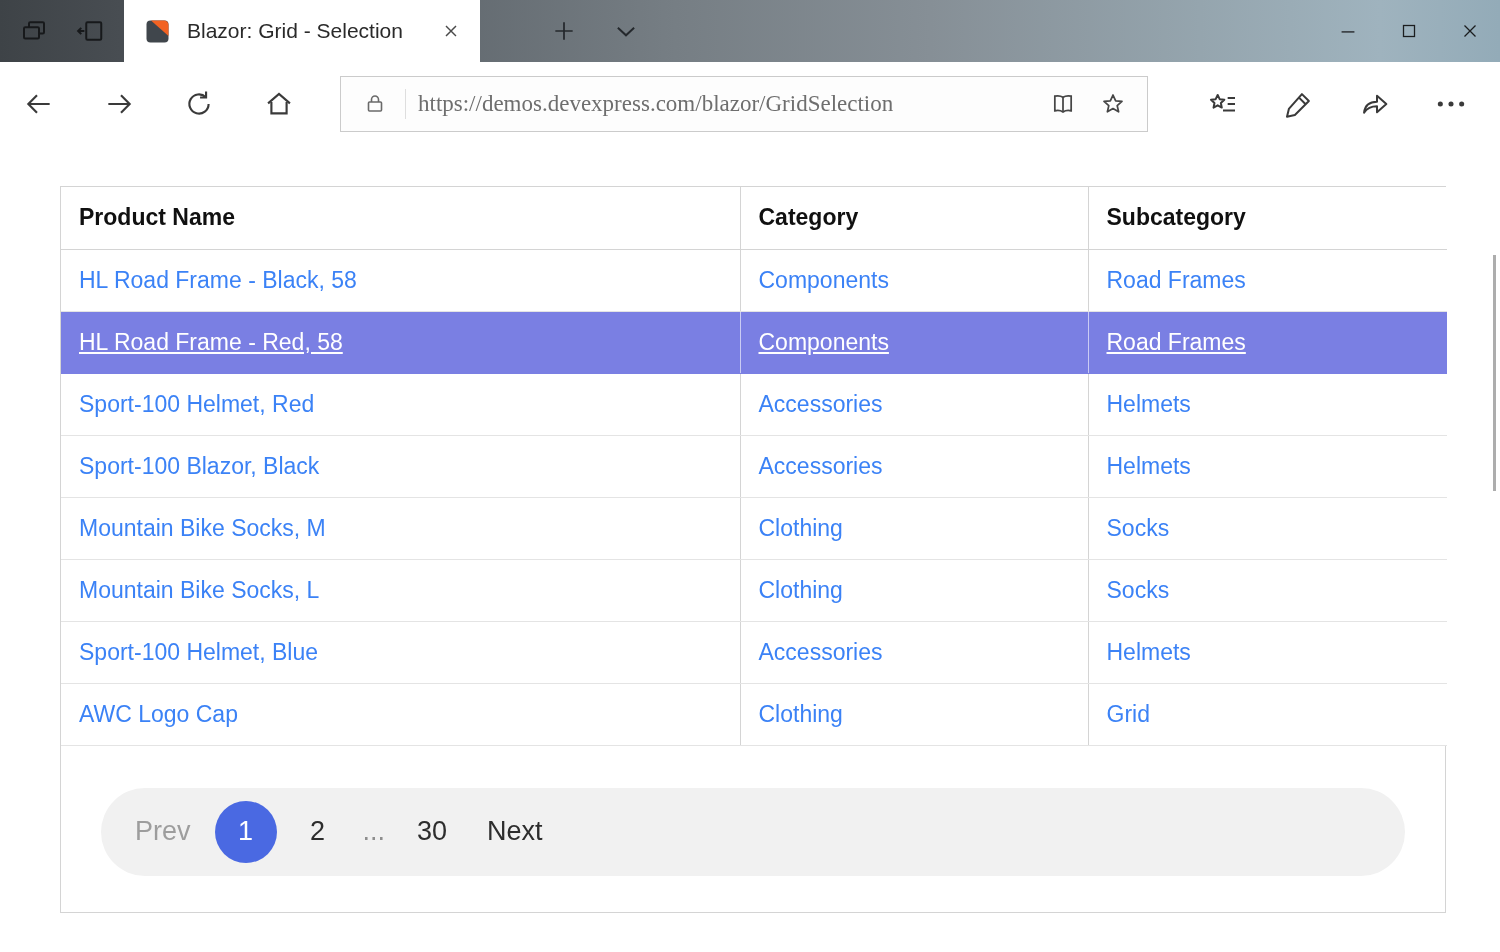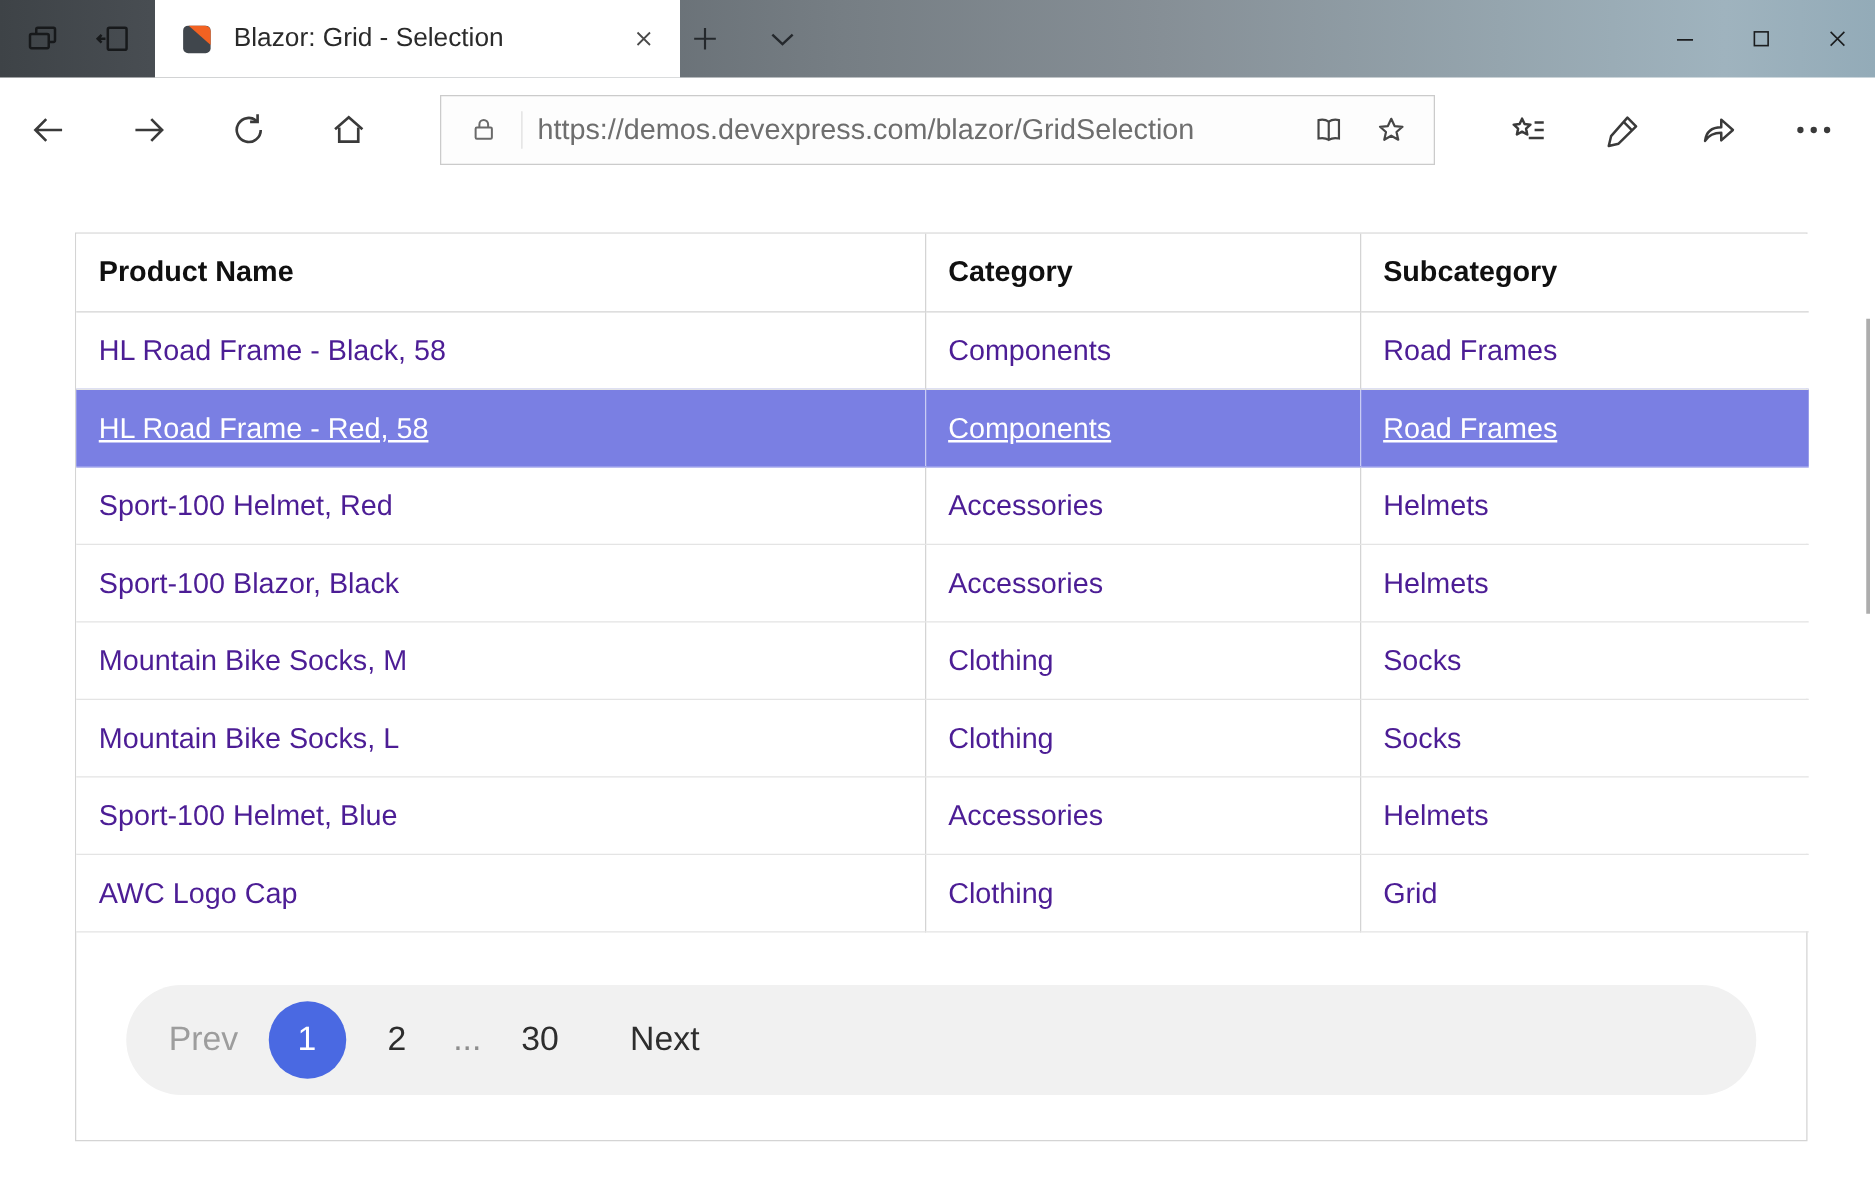--- a/index.html
+++ b/index.html
@@ -5,61 +5,61 @@
   :root { --selected-row:#7A7FE3; --active-page:#4A69E2; }
   * { margin:0; padding:0; box-sizing:border-box; }
   html,body { width:1500px; height:952px; overflow:hidden; }
   body { font-family:"Liberation Sans", sans-serif; background:#fff; position:relative; }
 
   
   .tabbar { position:relative; height:62px;
     background:linear-gradient(90deg,#3e4347 0%,#484d52 8%,#5d646a 25%,#767e84 45%,#868f96 62%,#95a5ae 80%,#9fb3be 92%,#93abb8 100%); }
   .tab-left { position:absolute; left:0; top:0; width:124px; height:62px; display:flex; align-items:center; justify-content:space-evenly; }
   .chrome-btn { display:flex; align-items:center; justify-content:center; width:44px; height:44px; }
-  .tab { position:absolute; left:124px; top:0; width:420px; height:62px; background:#fff; display:flex; align-items:center; padding:0 12px 0 20px; }
+  .tab { position:absolute; left:124px; top:0; width:356px; height:62px; background:#fff; display:flex; align-items:center; padding:0 12px 0 20px; }
   .favicon { width:27px; height:27px; margin-right:16px; flex:none; }
   .tab-title { flex:1; font-size:21px; color:#2a2a2a; white-space:nowrap; overflow:hidden; }
   .tab-close { width:34px; height:34px; display:flex; align-items:center; justify-content:center; }
   .newtab   { position:absolute; left:540px; top:9px; width:48px; height:44px; display:flex; align-items:center; justify-content:center; }
   .tablist  { position:absolute; left:602px; top:9px; width:48px; height:44px; display:flex; align-items:center; justify-content:center; }
   .win-controls { position:absolute; right:0; top:0; height:62px; display:flex; }
   .win-btn { width:61px; height:62px; display:flex; align-items:center; justify-content:center; }
 
   
   .navbar { height:83px; display:flex; align-items:center; background:#fff; }
   .nav-left { display:flex; margin-left:12px; }
   .nav-btn { width:54px; height:54px; display:flex; align-items:center; justify-content:center; margin-right:26px; }
-  .addressbar { width:812px; height:56px; border:1px solid #cbcbcb; background:#fdfdfd; display:flex; align-items:center; padding:0 14px; margin-left:20px; }
+  .addressbar { width:812px; height:56px; border:1px solid #cbcbcb; background:#fdfdfd; display:flex; align-items:center; padding:0 14px; margin-left:8px;font-family:Liberation Serif, serif; }
   .addr-divider { width:1px; height:30px; background:#dedede; margin:0 12px 0 10px; }
   .url { flex:1; font-size:23px; color:#6e6e6e; white-space:nowrap; overflow:hidden; }
   .addr-icon { display:flex; align-items:center; justify-content:center; width:40px; height:40px; }
   .nav-right { display:flex; margin-left:48px; }
   .nav-right .nav-btn { margin-right:22px; }
 
   
   .content { padding:41px 0 0 60px; }
   .grid { width:1386px; border:1px solid #d4d4d4; background:#fff; }
   table { width:100%; border-collapse:collapse; table-layout:fixed; }
   th { height:62px; font-size:23px; font-weight:700; color:#101010; text-align:left; padding-left:18px;
        border-right:1px solid #d4d4d4; border-bottom:1px solid #d4d4d4; background:#fff; }
-  td { height:62px; font-size:23px; color:#4c1d95; padding-left:18px;
+  td { height:62px; font-size:23px; color:#3b82f6; padding-left:18px;
        border-right:1px solid #d4d4d4; border-bottom:1px solid #e4e4e4; background:#fff; }
   th:last-child, td:last-child { border-right:0; }
   tr.selected td { background:var(--selected-row); color:#fff;
        border-right-color:rgba(255,255,255,.6); border-bottom-color:var(--selected-row);text-decoration:underline; }
 
   
   .pager-area { padding:42px 40px 36px; }
   .pager { height:88px; background:#f1f1f1; border-radius:44px; display:flex; align-items:center; padding:0 20px 0 34px; font-size:27px; }
   .pg-prev { color:#9d9d9d; margin-right:24px; }
   .pg-current { width:62px; height:62px; border-radius:50%; background:var(--active-page); color:#fff;
        display:flex; align-items:center; justify-content:center; margin-right:28px; font-size:27px; }
   .pg-num { color:#2d2d2d; margin-right:32px; min-width:26px; text-align:center; }
   .pg-ellipsis { color:#8e8e8e; margin-right:32px; }
-  .pg-next { color:#2d2d2d; margin-left:25px; }
+  .pg-next { color:#2d2d2d; margin-left:8px; }
 
   .scroll-thumb { position:absolute; right:4px; top:255px; width:3px; height:236px; background:#adadad; }
 
   svg { display:block; }
 </style>
 </head>
 <body>
 
 <div class="tabbar">
   <div class="tab-left">

